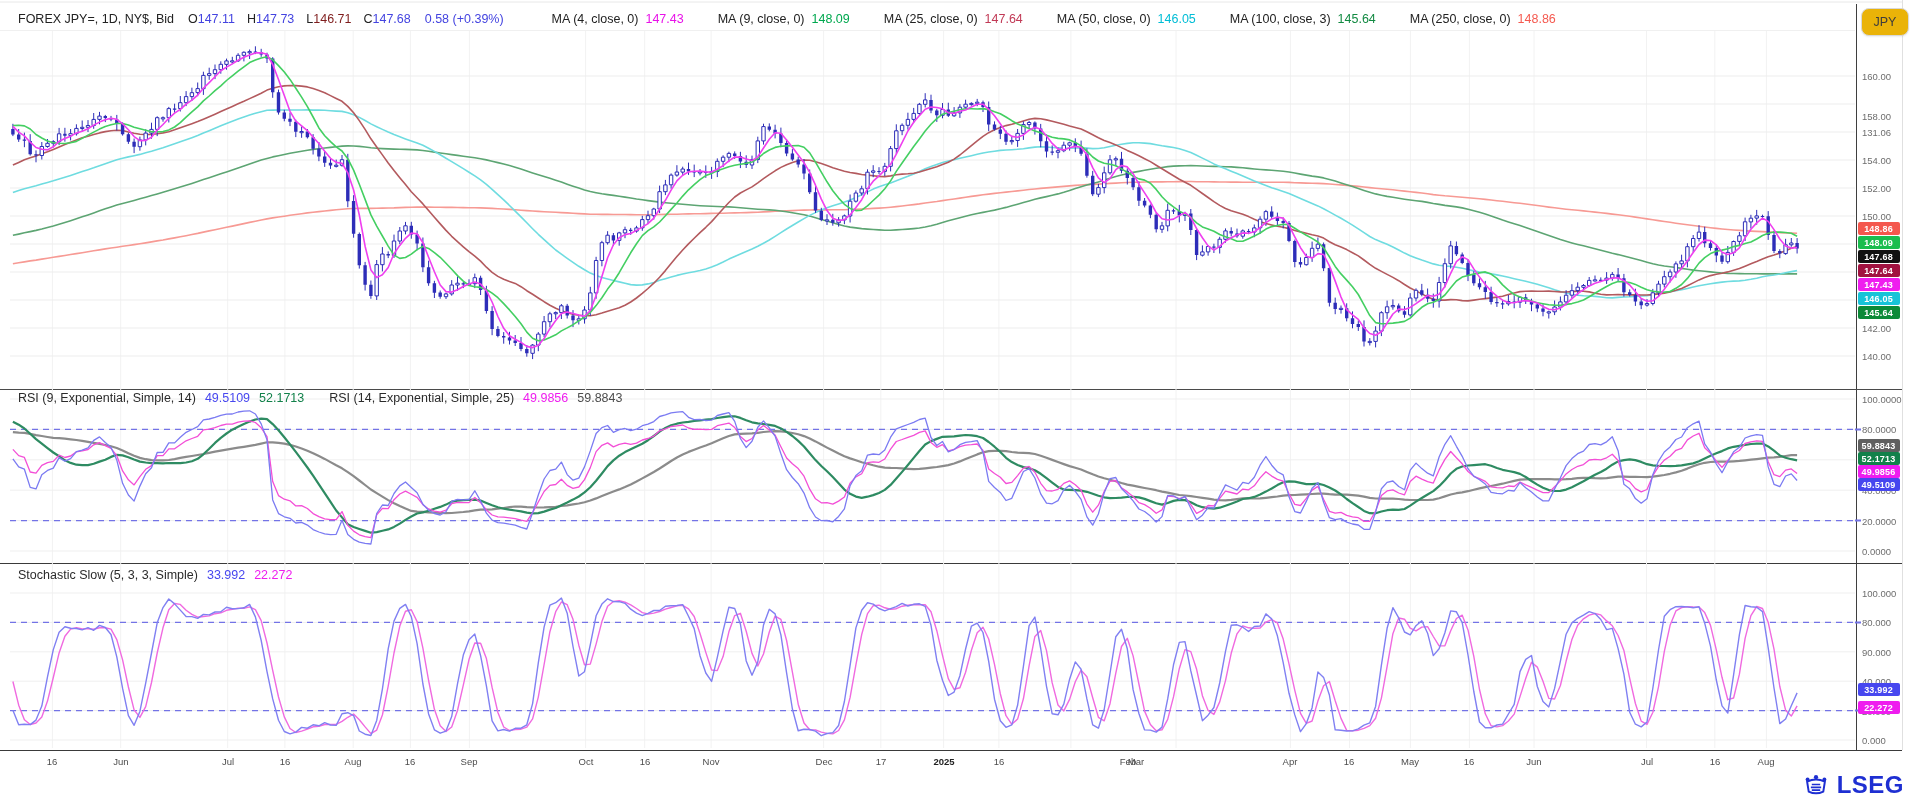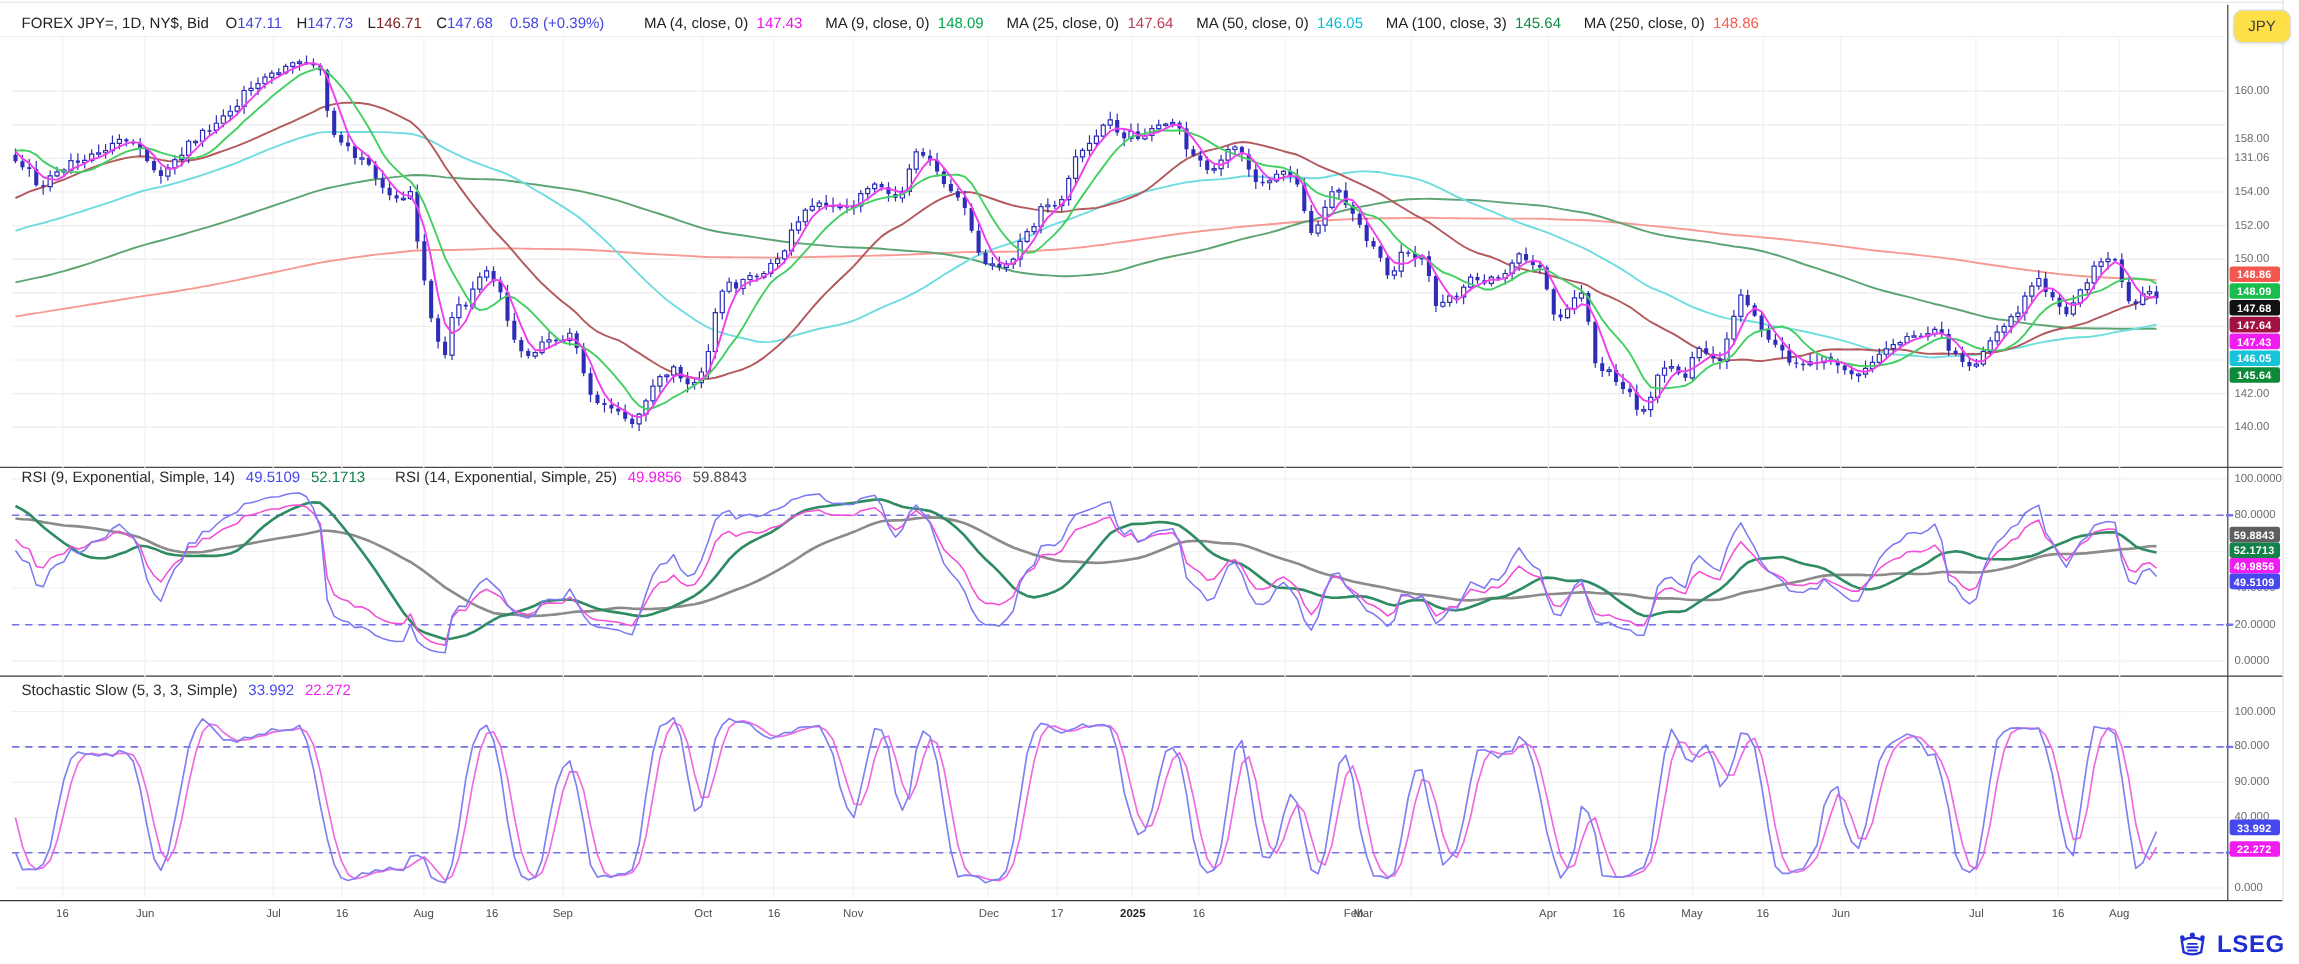--- a/index.html
+++ b/index.html
@@ -8,37 +8,37 @@
   #gfx{position:absolute;left:0;top:0;}
   .hdr{position:absolute;left:18px;top:9px;height:20px;display:flex;align-items:center;gap:14px;
     font-size:12.5px;color:#2b2b2b;white-space:nowrap;z-index:5;}
   .htitle{color:#222;}
   #ohlc{display:flex;gap:12px;align-items:center;}
   .op{display:flex;}
   .ol{color:#222;}
   .ov{color:#4444e0;font-weight:500;}
   .chg{color:#4444e0;font-weight:500;}
   #malegend{display:flex;align-items:center;}
-  .mi{display:flex;gap:7px;margin-left:19px;align-items:center;}
+  .mi{display:flex;gap:7px;margin-left:34px;align-items:center;}
   .ml{color:#222;}
   .mv{font-weight:500;}
   .tick{position:absolute;left:1862px;transform:translateY(-50%);font-size:9.5px;color:#6d6d6d;z-index:2;}
   .tag{position:absolute;left:1857.5px;width:42px;height:13px;border-radius:2px;color:#fff;font-size:9px;
     font-weight:700;display:flex;align-items:center;justify-content:center;z-index:3;letter-spacing:.2px;}
   .xlab{position:absolute;top:756px;transform:translateX(-50%);font-size:9.5px;color:#4c4c4c;z-index:2;}
   .xlab.bold{font-weight:700;color:#222;}
   .plabel{position:absolute;left:18px;display:flex;gap:9px;align-items:center;font-size:12.5px;color:#2b2b2b;
     z-index:5;white-space:nowrap;}
   .pv{font-weight:500;}
   .gap-l{margin-left:16px;}
-  #jpy-btn{position:absolute;left:1861px;top:8px;width:48px;height:28px;background:#fde047;border:1px solid #d9d9d9;
+  #jpy-btn{position:absolute;left:1861px;top:8px;width:48px;height:28px;background:#eab308;border:1px solid #d9d9d9;
     border-radius:8px;box-shadow:0 1px 2px rgba(0,0,0,.07);font-size:12.5px;color:#3d3d3d;z-index:6;
     font-family:"Liberation Sans",sans-serif;display:flex;align-items:center;justify-content:center;cursor:pointer;}
   #lseg{position:absolute;right:12px;bottom:4px;display:flex;align-items:center;gap:7px;z-index:6;}
-  #lseg .lt{font-size:20px;font-weight:800;color:#1e2fd2;letter-spacing:.5px;}
+  #lseg .lt{font-size:24px;font-weight:800;color:#1e2fd2;letter-spacing:.5px;}
 </style>
 </head>
 <body>
 
 <div id="root">
   <svg id="gfx" width="1916" height="803">
   <defs>
     <clipPath id="cpP">
           <rect x="10" y="30" width="1845" height="358"></rect>
         </clipPath>

